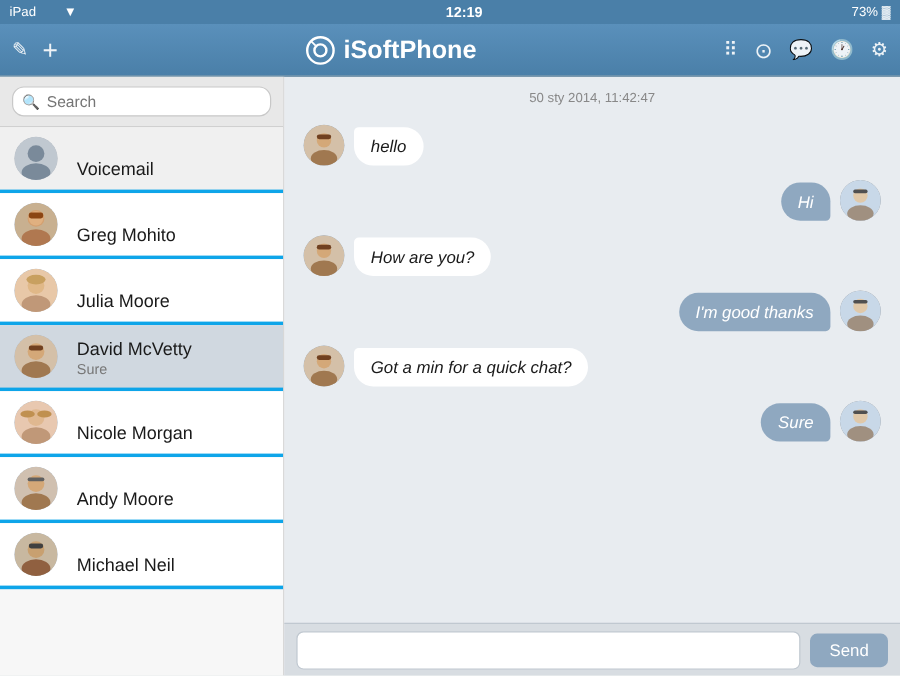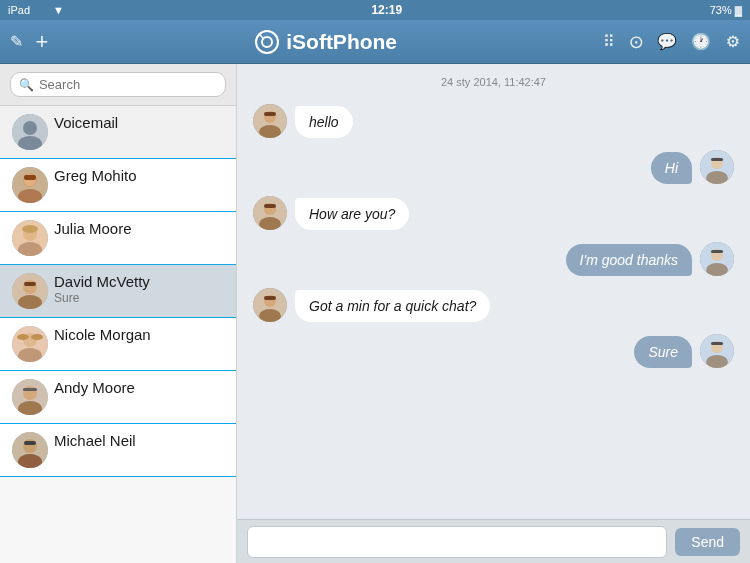--- a/index.html
+++ b/index.html
@@ -57,23 +57,23 @@
       padding: 4px 8px;
       gap: 5px;
       border: 1px solid #c8c8c8;
     }
     .search-icon-text { color: #999; font-size: 12px; }
     .search-input { border: none; outline: none; font-size: 13px; color: #666; background: transparent; width: 100%; }
 
     
     .contact-list { flex: 1; overflow-y: auto; }
     .contact-item {
-      display: flex; align-items: flex-start; gap: 6px;
+      display: flex; align-items: flex-end; gap: 16px;
       padding: 8px 12px;
-      border-bottom: 1px solid #0ea5e9;
+      border-bottom: 3px solid #0ea5e9;
       background: white;
       cursor: pointer;
       min-height: 52px;
     }
     .contact-item.active { background: #d0d8e0; }
     .contact-item.voicemail { background: #f0f0f0; }
     .contact-avatar {
       width: 36px; height: 36px; border-radius: 50%;
       overflow: hidden; flex-shrink: 0;
       background: #b0b8c0;
@@ -311,21 +311,21 @@
         </div>
         <div class="contact-info">
           <div class="contact-name">Michael Neil</div>
         </div>
       </div>
 
     </div>
   </div>
 
   <div class="chat-area">
-    <div class="chat-timestamp">24 sty 2014, 11:42:47</div>
+    <div class="chat-timestamp">50 sty 2014, 11:42:47</div>
 
     <div class="chat-messages">
 
       <div class="msg-row incoming">
         <div class="msg-avatar">
           <svg width="34" height="34" viewBox="0 0 34 34">
             <circle cx="17" cy="17" r="17" fill="#d4c0a8"></circle>
             <circle cx="17" cy="13" r="6" fill="#d4a878"></circle>
             <ellipse cx="17" cy="28" rx="11" ry="7" fill="#a07850"></ellipse>
             <rect x="11" y="8" width="12" height="4" rx="2" fill="#704020"></rect>

